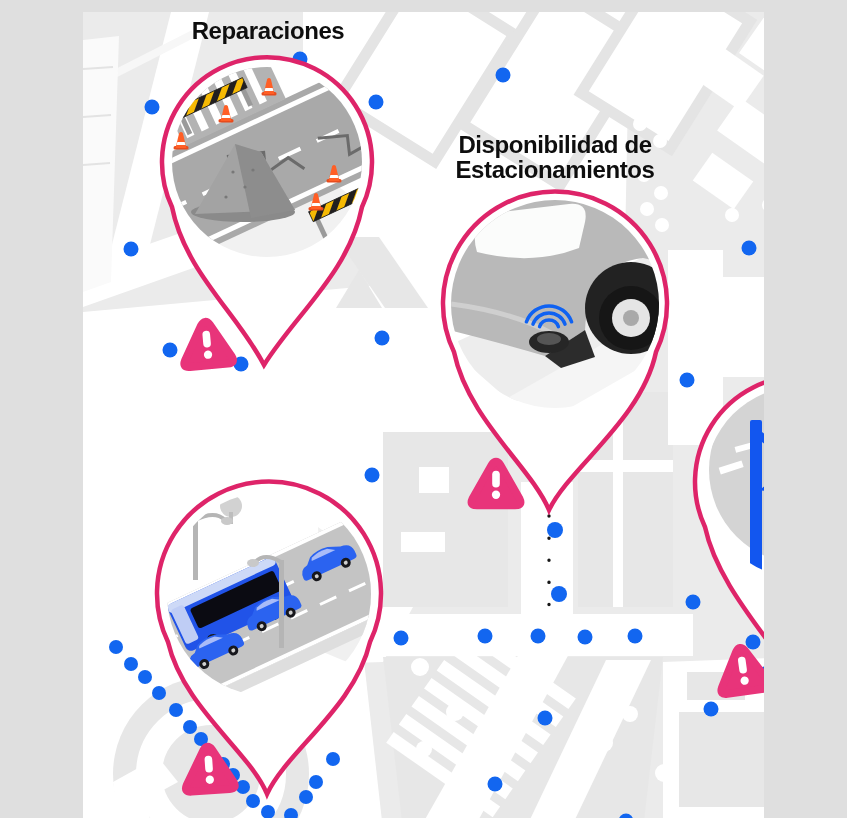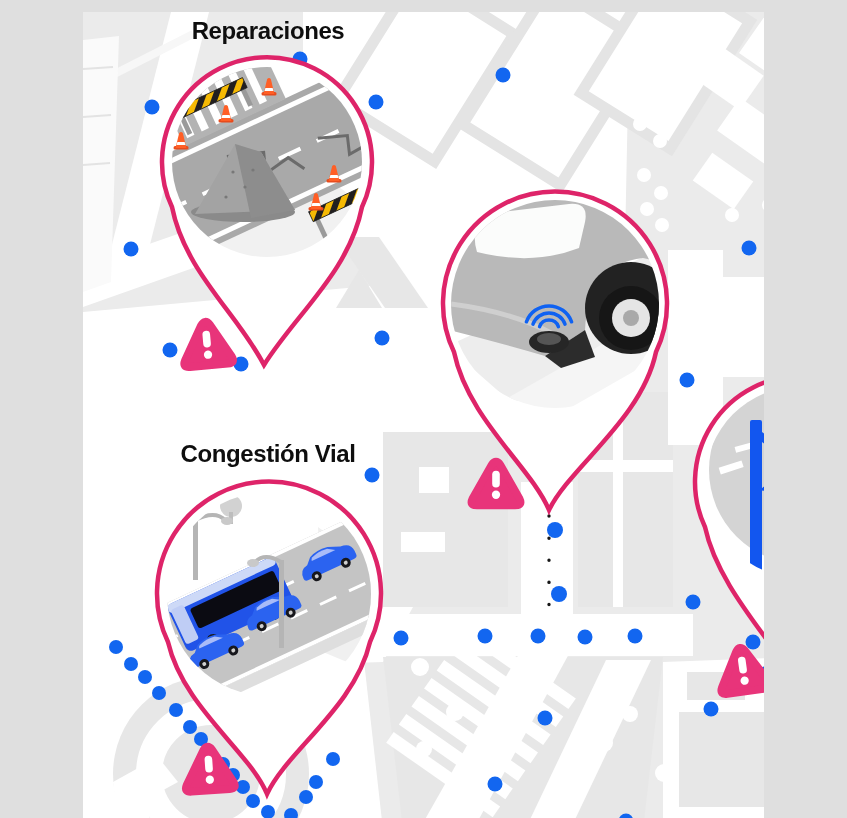--- a/index.html
+++ b/index.html
@@ -370,14 +370,14 @@
     </g>
   </g>
 
   <use href="#wtri" transform="translate(124 331) rotate(-5) scale(1.12)"></use>
   <use href="#wtri" transform="translate(413 471) scale(1.12)"></use>
   <use href="#wtri" transform="translate(660 657) rotate(-8) scale(1.12)"></use>
   <use href="#wtri" transform="translate(126 756) rotate(-4) scale(1.12)"></use>
 </svg>
 
 <div class="pin-title" style="left:60px;top:6px;width:250px;">Reparaciones</div>
-<div class="pin-title" style="left:60px;top:429px;width:250px;">Congestión Vial</div>
+<div class="pin-title" style="left:345px;top:120px;width:254px;">Disponibilidad de Estacionamientos</div>
 </div>
 
 </body></html>

